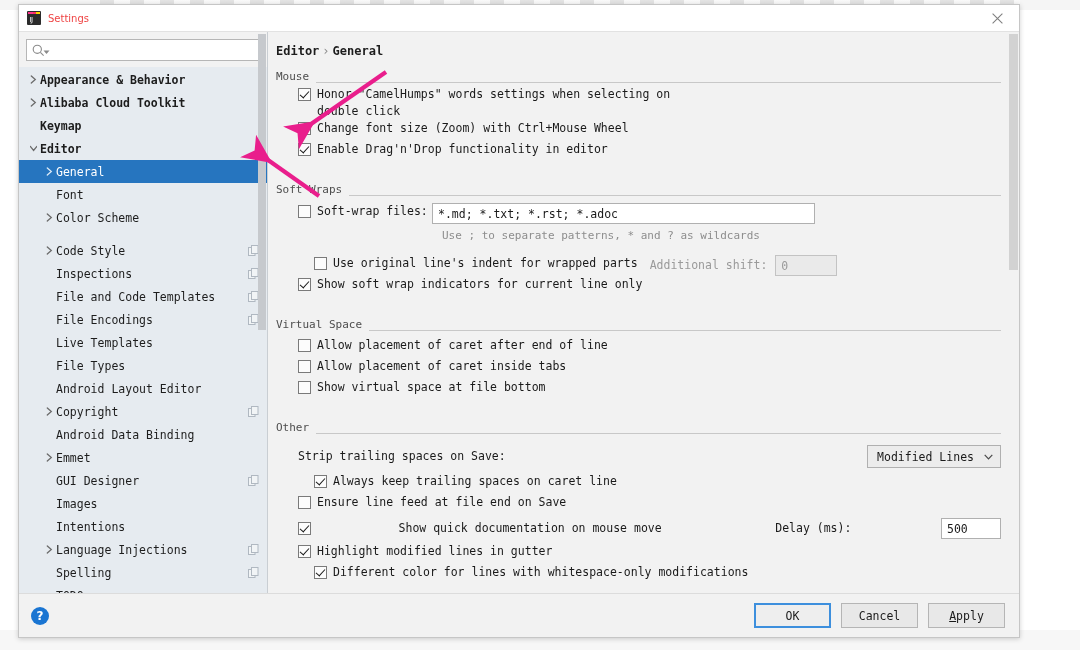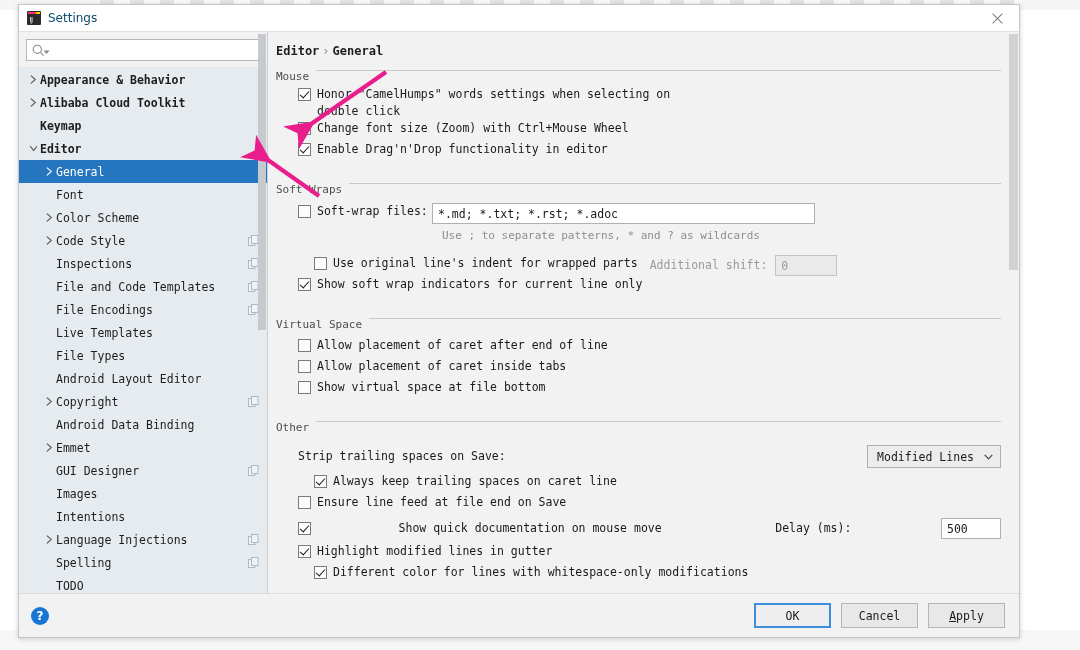--- a/index.html
+++ b/index.html
@@ -61,21 +61,21 @@
     background: linear-gradient(90deg,#ff318c 0 40%, #fe315d 40% 70%, #ffd400 70% 100%);
   }
   #app-icon .ij-ij {
     position:absolute; left:2.5px; bottom:1px;
     font-family:"DejaVu Sans", sans-serif;
     font-size:7px; color:#fff; font-weight:normal; line-height:8px;
     letter-spacing:-.5px;
   }
   #title-text {
     font-family: "DejaVu Sans", sans-serif;
-    font-size: 12px; color: #0c4a6e;
+    font-size: 10px; color: #ef4444;
   }
   #close-btn {
     position: absolute; right: 0; top: 0;
     width: 44px; height: 26px;
     display: flex; align-items: center; justify-content: center;
     cursor: pointer;
   }
   #close-btn svg { display:block; }
 
   
@@ -181,21 +181,21 @@
     position: absolute;
     left: 0; right: 10px; top: 34px; bottom: 0;
     overflow: hidden;
     padding: 0 8px 0 8px;
   }
   .group {
     margin-top: 21px;
   }
   .group:first-child { margin-top: 4px; }
   .group-title {
-    display: flex; align-items: flex-start;
+    display: flex; align-items: flex-end;
     font-size: 11px;
     color: #4d4d4d;
     margin-bottom: 3px;
   }
   .group-title .gt-text { flex: 0 0 auto; padding-right: 7px; }
   .group-title .gt-line {
     flex: 1 1 auto; height: 1px; background: #c8c8c8;
   }
   .rows { padding-left: 22px; }
   .row {
@@ -401,21 +401,21 @@
             <span class="label">Font</span>
           </div>
           <div class="tree-item" style="padding-left: 24px;">
             <span class="arrow">
               <svg width="7" height="9" viewBox="0 0 7 9">
                 <path d="M1.3 0.9 L5.3 4.5 L1.3 8.1" stroke="#6b6b6b" stroke-width="1.3" fill="none" stroke-linecap="round"></path>
               </svg>
             </span>
             <span class="label">Color Scheme</span>
           </div>
-          <div class="tree-item" style="padding-left: 24px;">
+          <div class="tree-item" style="padding-left: 24px; margin-top: 10px;">
             <span class="arrow">
               <svg width="7" height="9" viewBox="0 0 7 9">
                 <path d="M1.3 0.9 L5.3 4.5 L1.3 8.1" stroke="#6b6b6b" stroke-width="1.3" fill="none" stroke-linecap="round"></path>
               </svg>
             </span>
             <span class="label">Code Style</span>
             <span class="copy-badge"><svg width="11" height="11" viewBox="0 0 11 11">
                 <rect x="0.5" y="2.5" width="6.5" height="8" fill="#ffffff" stroke="#6f7c89" stroke-width="1"></rect>
                 <rect x="3.5" y="0.5" width="6.5" height="8" fill="#ffffff" stroke="#6f7c89" stroke-width="1"></rect>
               </svg></span>

